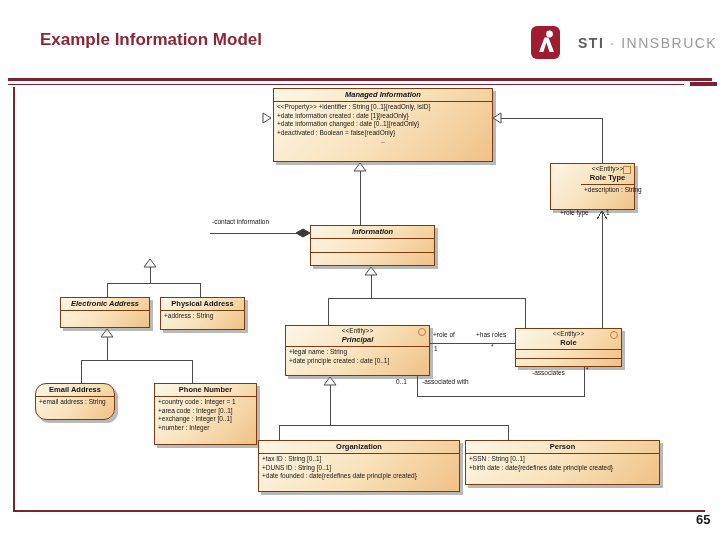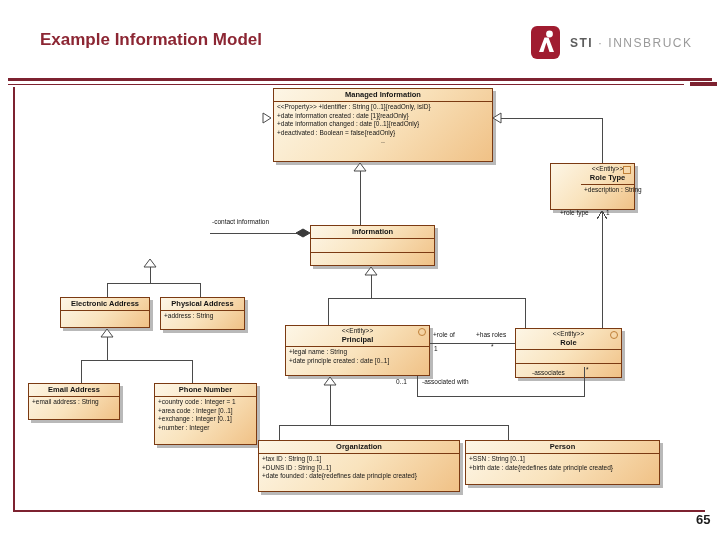--- a/index.html
+++ b/index.html
@@ -3,33 +3,33 @@
 <meta charset="utf-8">
 <style>
   html,body{margin:0;padding:0;background:#fff;}
   .slide{position:relative;width:720px;height:540px;background:#ffffff;overflow:hidden;
          font-family:"Liberation Sans",sans-serif;}
   
   .slide-title{position:absolute;left:40px;top:30px;font-size:17px;font-weight:bold;color:#8c2633;}
   .logo{position:absolute;left:531px;top:26px;display:flex;align-items:center;}
   .logo-badge{width:29px;height:33px;background:#a01c30;border-radius:6px;position:relative;}
   .logo-badge svg{position:absolute;left:0;top:0;}
-  .logo-text{margin-left:10px;font-size:12px;letter-spacing:1.5px;color:#9a9a9a;white-space:nowrap;}
+  .logo-text{margin-left:18px;font-size:14px;letter-spacing:1.5px;color:#9a9a9a;white-space:nowrap;}
   .logo-text .primary{font-weight:bold;color:#5d5d5d;}
   
   .rule{position:absolute;background:#7d2230;}
   
   .page-number{position:absolute;left:696px;top:512px;font-size:13px;font-weight:bold;color:#1d1d1d;}
   
   .uml-box{position:absolute;border:1px solid #7b3a12;box-sizing:border-box;
            background:linear-gradient(135deg,#fdf6e6 0%,#f9e3bd 50%,#f0c186 100%);
            box-shadow:3px 3px 0 #b9b9b9;display:flex;flex-direction:column;color:#141414;}
   .uml-head{border-bottom:1px solid #7b3a12;padding:1px 2px 2px 2px;}
   .uml-name{text-align:center;font-weight:bold;font-size:7.5px;line-height:9px;white-space:nowrap;}
-  .uml-name.italic{}
+  .uml-name.italic{font-style:italic;}
   .uml-stereo{text-align:center;font-size:6.5px;line-height:8px;white-space:nowrap;}
   .uml-attrs{padding:1px 3px;flex:1;}
   .uml-attr{font-size:6.5px;line-height:8.5px;white-space:nowrap;}
   .uml-more{text-align:center;font-size:7px;line-height:8px;}
   .uml-empty{border-top:1px solid #7b3a12;flex:1;}
   .uml-empty.first{border-top:none;}
   .corner-circle{position:absolute;top:2px;right:3px;width:6px;height:6px;
                  border:1px solid #c08038;border-radius:50%;background:transparent;}
   .corner-square{position:absolute;top:2px;right:3px;width:6px;height:6px;border:1px solid #c08038;}
   
@@ -118,31 +118,31 @@
     <div class="uml-head">
       <div class="uml-stereo">&lt;&lt;Entity&gt;&gt;</div>
       <div class="uml-name italic">Principal</div>
     </div>
     <div class="uml-attrs">
       <div class="uml-attr">+legal name : String</div>
       <div class="uml-attr">+date principle created : date [0..1]</div>
     </div>
   </div>
 
-  <div class="uml-box" style="left:515px;top:328px;width:107px;height:50px;">
+  <div class="uml-box" style="left:515px;top:328px;width:107px;height:39px;">
     <div class="corner-circle"></div>
     <div class="uml-head">
       <div class="uml-stereo">&lt;&lt;Entity&gt;&gt;</div>
       <div class="uml-name">Role</div>
     </div>
     <div class="uml-empty first"></div>
     <div class="uml-empty"></div>
   </div>
 
-  <div class="uml-box" style="left:28px;top:383px;width:92px;height:37px;">
+  <div class="uml-box" style="left:35px;top:383px;width:80px;height:37px;border-radius:11px;">
     <div class="uml-head">
       <div class="uml-name">Email Address</div>
     </div>
     <div class="uml-attrs">
       <div class="uml-attr">+email address : String</div>
     </div>
   </div>
 
   <div class="uml-box" style="left:154px;top:383px;width:103px;height:62px;justify-content:space-between;">
     <div class="uml-head">

